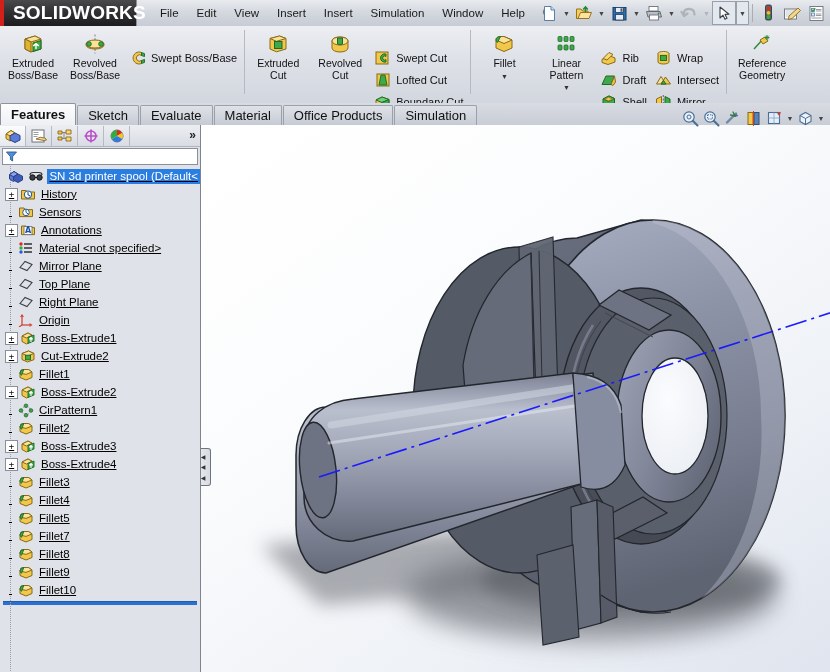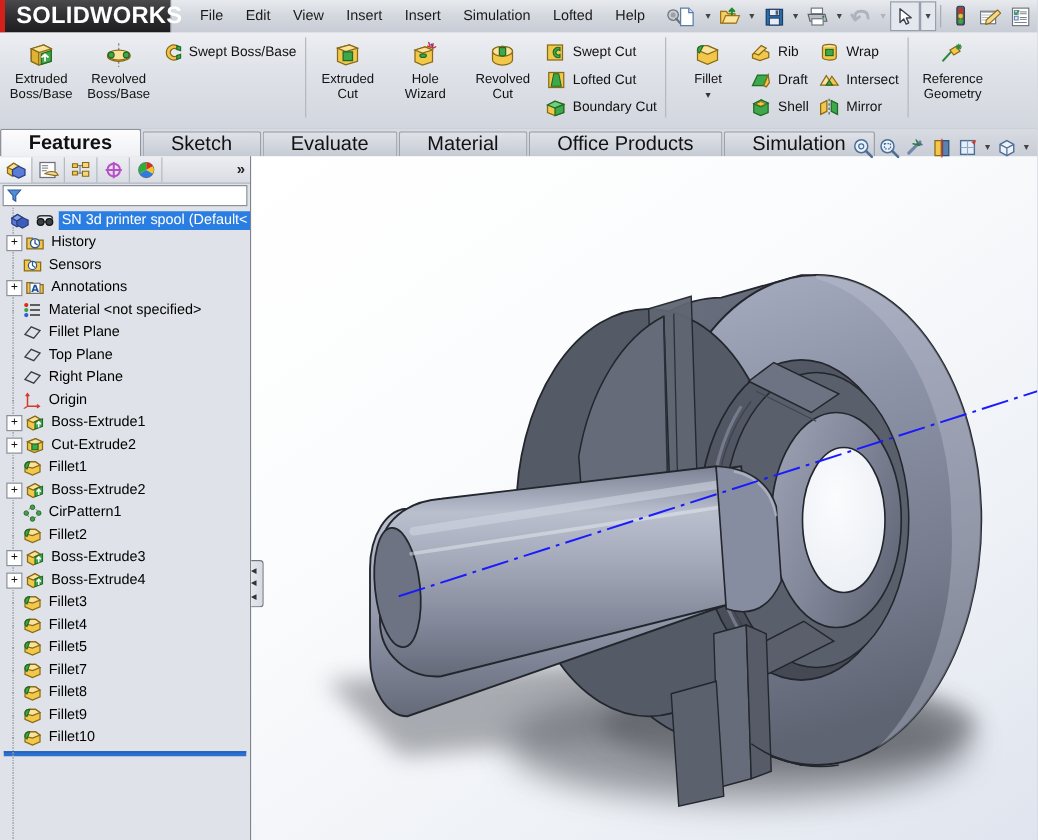--- a/index.html
+++ b/index.html
@@ -58,35 +58,35 @@
   .rsep{width:1px;height:64px;margin-top:4px;background:#b4b9c2;}
   .big-cmd{
     width:62px;display:flex;flex-direction:column;align-items:center;
     padding-top:6px;cursor:default;
   }
   .bigico{width:26px;height:24px;display:flex;align-items:center;justify-content:center;}
   .big-label{
     font-size:10.5px;line-height:11.5px;text-align:center;margin-top:2px;color:#111;
   }
   .big-caret{font-size:7px;color:#333;margin-top:3px;}
-  .small-stack{display:flex;flex-direction:column;padding-top:5px;}
+  .small-stack{display:flex;flex-direction:column;padding-top:21px;}
   .small-cmd{
     display:flex;align-items:center;height:22px;padding:0 5px 0 2px;cursor:default;
   }
   .small-ico{width:19px;height:18px;display:flex;align-items:center;justify-content:center;margin-right:4px;}
   .small-label{font-size:11px;color:#111;white-space:nowrap;}
 
   
   .tabstrip{
     position:absolute;left:0;top:103px;width:830px;height:22px;
     background:linear-gradient(to bottom,#d8dbe2,#c9cdd6);
     display:flex;align-items:flex-end;
   }
   .tab{
-    height:19px;line-height:19px;padding:0 22px;margin-right:1px;font-size:16px;
+    height:19px;line-height:19px;padding:0 10px;margin-right:1px;font-size:13px;
     background:linear-gradient(to bottom,#dfe2e8,#c6cad3);
     border:1px solid #9ba0aa;border-bottom:none;color:#111;cursor:default;
     border-radius:2px 2px 0 0;
   }
   .tab.active{
     background:linear-gradient(to bottom,#fdfdfe,#eef0f4);
     font-weight:bold;height:21px;line-height:21px;border-color:#8d929c;
   }
 
   
@@ -113,21 +113,21 @@
   }
   .fm-tab.sel{background:linear-gradient(to bottom,#fbfcfd,#e6e9ef);}
   .fm-more{position:absolute;right:4px;top:3px;font-size:12px;color:#222;font-weight:bold;cursor:default;}
   .filterbar{
     height:19px;background:#dfe2e8;display:flex;align-items:center;padding:0 2px;
   }
   .filterbox{
     flex:1;height:15px;background:#fff;border:1px solid #8a8f99;display:flex;align-items:center;padding-left:2px;
   }
   .tree{
-    flex:1;overflow:hidden;background:#dfe2e8;padding-top:1px;position:relative;
+    flex:1;overflow:hidden;background:#dfe2e8;padding-top:1px;position:relative;text-decoration:underline;
   }
   .trow{
     height:18px;display:flex;align-items:center;white-space:nowrap;cursor:default;position:relative;
   }
   .texp{
     width:11px;height:11px;margin-left:5px;margin-right:1px;
     border:1px solid #8a8f99;background:#fff;
     display:flex;align-items:center;justify-content:center;
     font-size:9px;line-height:9px;color:#111;font-family:"DejaVu Sans Mono",monospace;
   }
@@ -177,21 +177,21 @@
       <span class="sw">SOLIDWORKS</span>
     </div>
 
     <div class="menubar">
       <div class="menu-item">File</div>
       <div class="menu-item">Edit</div>
       <div class="menu-item">View</div>
       <div class="menu-item">Insert</div>
       <div class="menu-item">Insert</div>
       <div class="menu-item">Simulation</div>
-      <div class="menu-item">Lofted</div>
+      <div class="menu-item">Window</div>
       <div class="menu-item">Help</div>
       <div class="pin-icon">
         <svg width="15" height="15" viewBox="0 0 15 15">
           <ellipse cx="6.5" cy="6" rx="4.2" ry="4.2" fill="#c9ccd2" stroke="#6d717a" stroke-width="1"></ellipse>
           <ellipse cx="6.5" cy="6" rx="2" ry="2" fill="#9aa0ab"></ellipse>
           <path d="M9 9 L13 13.5" stroke="#6d717a" stroke-width="1.8" stroke-linecap="round"></path>
         </svg>
       </div>
     </div>
 
@@ -340,35 +340,20 @@
             <path d="M4 5.5 L13.5 3 L20 5.5 L10.5 8.3 Z" fill="#fae29a" stroke="#8a6a17" stroke-width="1"></path>
             <rect x="8.5" y="8.5" width="7.5" height="7" fill="#3fa84a" stroke="#1d6b26" stroke-width="1"></rect>
           </svg>
         </div>
         <div class="big-label">
           <span>Extruded</span><br>
           <span>Cut</span>
         </div>
       </div>
 
-      <div class="big-cmd">
-        <div class="bigico">
-          <svg width="24" height="22" viewBox="0 0 24 22">
-            <path d="M4 7 L12 4.5 L18 7 L18 16.5 L10 19 L4 16.5 Z" fill="#f2c84b" stroke="#8a6a17" stroke-width="1"></path>
-            <path d="M4 7 L12 4.5 L18 7 L10 9.5 Z" fill="#fae29a" stroke="#8a6a17" stroke-width="1"></path>
-            <ellipse cx="10.5" cy="11.5" rx="2.6" ry="1.4" fill="#3fa84a" stroke="#1d6b26" stroke-width="0.9"></ellipse>
-            <path d="M15 1 L16 4 M18.5 2 L17.5 5 M20.5 4.5 L18 5.6 M14 4 L16.6 4.8" stroke="#d43a2a" stroke-width="1.2" stroke-linecap="round"></path>
-            <path d="M17 2.5 L18.2 3.8" stroke="#2a46d4" stroke-width="1.2" stroke-linecap="round"></path>
-          </svg>
-        </div>
-        <div class="big-label">
-          <span>Hole</span><br>
-          <span>Wizard</span>
-        </div>
-      </div>
 
       <div class="big-cmd">
         <div class="bigico">
           <svg width="24" height="22" viewBox="0 0 24 22">
             <path d="M4 8 A8 4 0 0 1 20 8 L20 15 A8 4 0 0 1 4 15 Z" fill="#f2c84b" stroke="#8a6a17" stroke-width="1"></path>
             <ellipse cx="12" cy="8" rx="8" ry="4" fill="#fae29a" stroke="#8a6a17" stroke-width="1"></ellipse>
             <path d="M9.5 5 L14.5 5 L14.5 11 Q12 12.6 9.5 11 Z" fill="#3fa84a" stroke="#1d6b26" stroke-width="1"></path>
           </svg>
         </div>
         <div class="big-label">
@@ -419,20 +404,39 @@
             <path d="M4 7 Q4 3.5 9 3.5 L12 3.5 L20 7 L12 10.5 Z" fill="#fae29a" stroke="#8a6a17" stroke-width="1"></path>
             <path d="M4 7 Q4 3.8 8.6 3.6 L5.5 9.4 Q4 9 4 7 Z" fill="#3fa84a" stroke="#1d6b26" stroke-width="0.9"></path>
           </svg>
         </div>
         <div class="big-label">
           <span>Fillet</span>
         </div>
         <div class="big-caret">▼</div>
       </div>
 
+      <div class="big-cmd">
+        <div class="bigico">
+          <svg width="24" height="20" viewBox="0 0 24 20">
+            <g fill="#3fa84a" stroke="#1d6b26" stroke-width="0.8">
+              <rect x="4" y="2.5" width="4" height="5" rx="1"></rect>
+                <rect x="10" y="2.5" width="4" height="5" rx="1"></rect>
+                <rect x="16" y="2.5" width="4" height="5" rx="1"></rect>
+              <rect x="4" y="11" width="4" height="5" rx="1"></rect>
+                <rect x="10" y="11" width="4" height="5" rx="1"></rect>
+                <rect x="16" y="11" width="4" height="5" rx="1"></rect>
+            </g>
+          </svg>
+        </div>
+        <div class="big-label">
+          <span>Linear</span><br>
+          <span>Pattern</span>
+        </div>
+        <div class="big-caret">▼</div>
+      </div>
 
       <div class="small-stack">
         <div class="small-cmd">
           <div class="small-ico">
             <svg width="17" height="16" viewBox="0 0 17 16">
               <path d="M2 9.5 L9 5.5 L15 8 L15 12 L8 14.5 L2 12.5 Z" fill="#f2c84b" stroke="#8a6a17" stroke-width="1"></path>
               <path d="M3 8.5 L9 2.5 L13 4.5 L7 10 Z" fill="#f7d878" stroke="#8a6a17" stroke-width="1"></path>
             </svg>
           </div>
           <span class="small-label">Rib</span>
@@ -690,21 +694,21 @@
         <span class="tlabel">Material &lt;not specified&gt;</span>
       </div>
 
       <div class="trow">
         <div class="tdash">·</div>
         <div class="tico">
           <svg width="16" height="14" viewBox="0 0 16 14">
             <path d="M2 8.5 L7 2.5 L14 5.5 L9 11.5 Z" fill="none" stroke="#3a3f48" stroke-width="1.1"></path>
           </svg>
         </div>
-        <span class="tlabel">Fillet Plane</span>
+        <span class="tlabel">Mirror Plane</span>
       </div>
 
       <div class="trow">
         <div class="tdash">·</div>
         <div class="tico">
           <svg width="16" height="14" viewBox="0 0 16 14">
             <path d="M2 8.5 L7 2.5 L14 5.5 L9 11.5 Z" fill="none" stroke="#3a3f48" stroke-width="1.1"></path>
           </svg>
         </div>
         <span class="tlabel">Top Plane</span>

